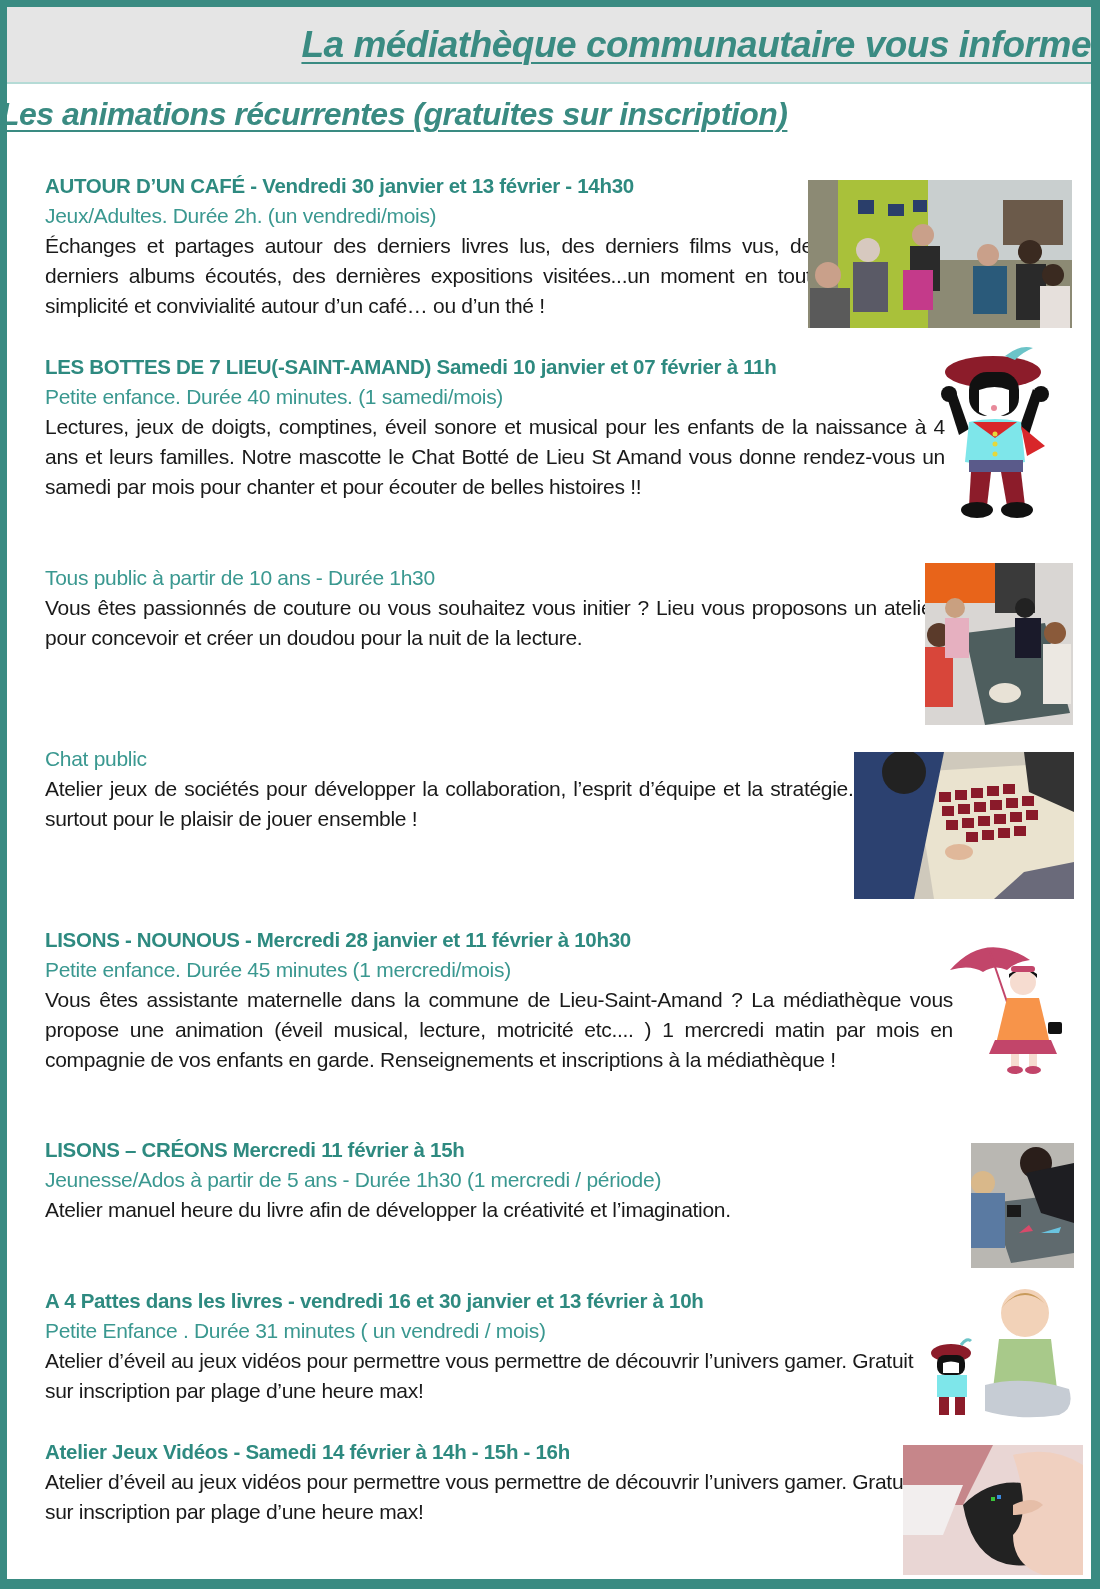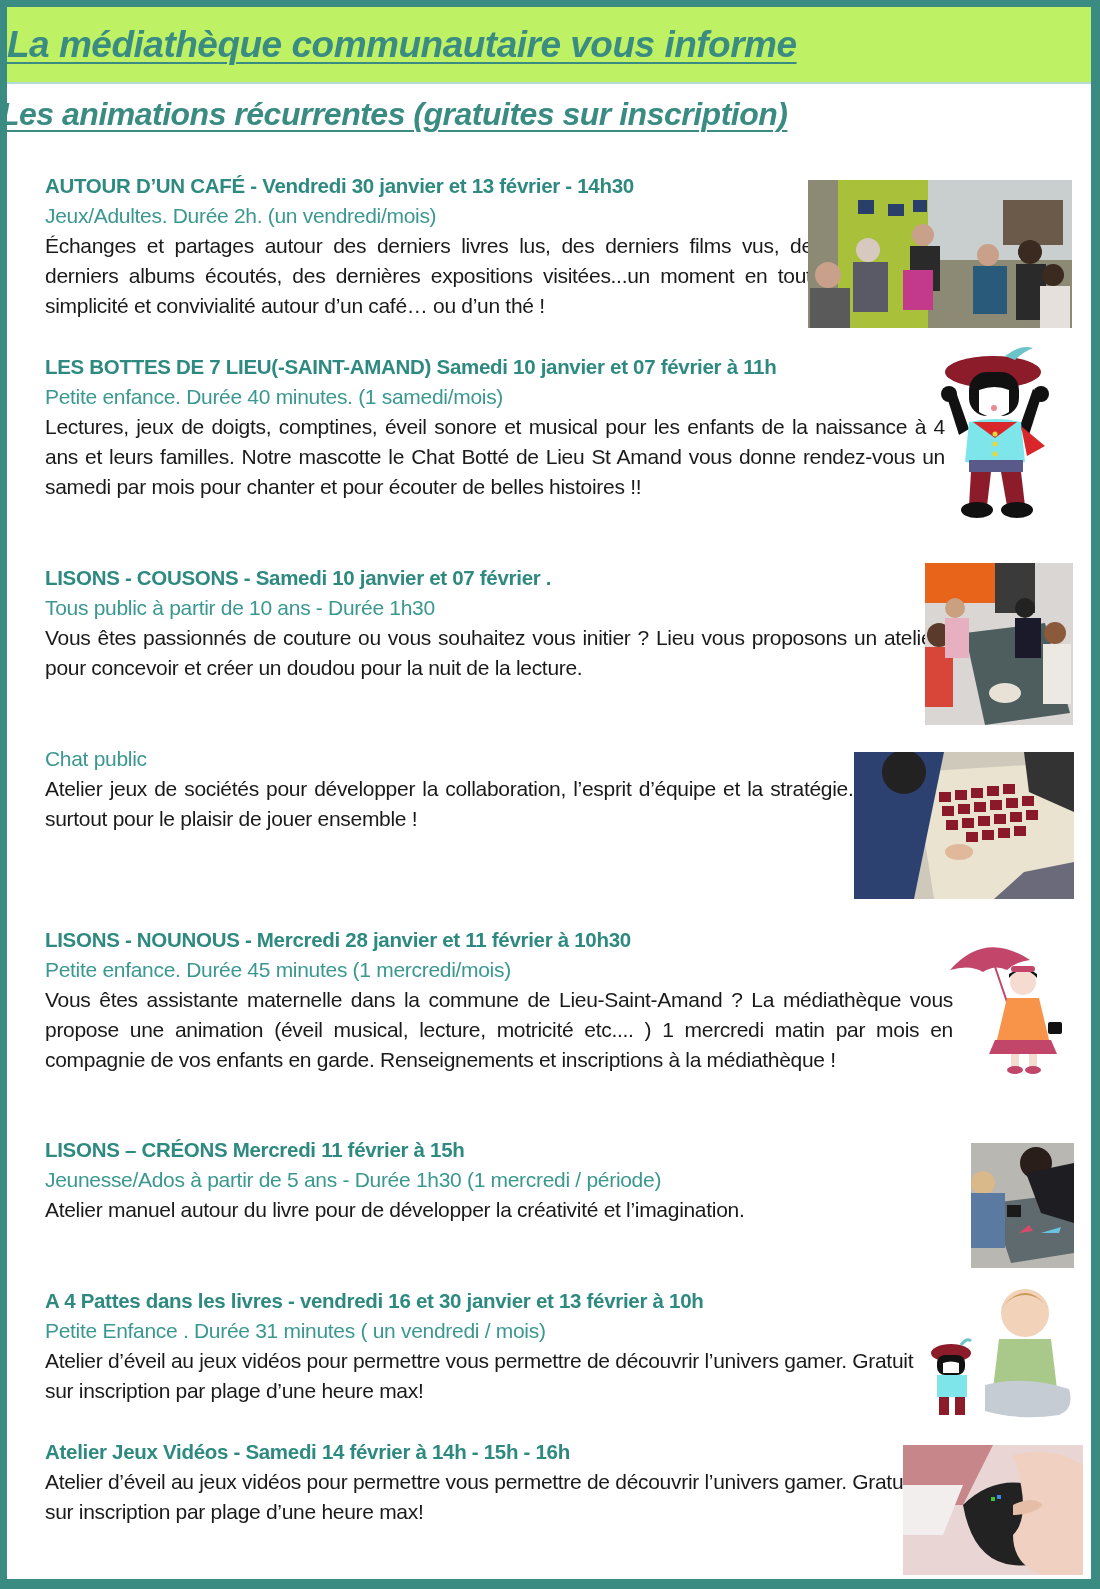--- a/index.html
+++ b/index.html
@@ -1,21 +1,21 @@
 <!DOCTYPE html>
 <html><head>
 <meta charset="utf-8">
 <style>
   html, body { margin: 0; padding: 0; background: #ffffff; }
   body { width: 1100px; height: 1589px; position: relative; overflow: hidden;
          font-family: "Liberation Sans", sans-serif; }
   .frame { position: absolute; left: 0; top: 0; width: 1100px; height: 1589px;
            box-sizing: border-box; border: 7px solid #3a8b82; border-right-width: 9px; border-bottom-width: 10px; background: #fff; }
-  .header-band { position: absolute; left: 0; top: 0; right: 0; height: 75px; background: #bef264;
-                 border-bottom: 2px solid #b5dbd6; display: flex; align-items: center; justify-content: flex-start; }
+  .header-band { position: absolute; left: 0; top: 0; right: 0; height: 75px; background: #e5e5e5;
+                 border-bottom: 2px solid #b5dbd6; display: flex; align-items: center; justify-content: flex-end; }
   .main-title { font-size: 37px; font-style: italic; font-weight: bold; color: #3a8b82;
                 text-decoration: underline; text-underline-offset: 5px; text-decoration-thickness: 2px;
                 letter-spacing: -0.5px; }
   .subtitle { position: absolute; left: 0; right: 0; top: 96px; 
               font-size: 32px; font-style: italic; font-weight: bold; color: #3a8b82;
               text-decoration: underline; text-underline-offset: 5px; text-decoration-thickness: 2px; letter-spacing: -0.5px; }
   .event { position: absolute; left: 12px; margin-left: 33px; }
   .ev-title { font-size: 20.5px; font-weight: bold; color: #2e8a80; line-height: 30px; letter-spacing: -0.3px; }
   .ev-audience { font-size: 21px; color: #3a9890; line-height: 30px; letter-spacing: -0.3px; }
   .ev-desc { font-size: 21px; color: #1a1a1a; line-height: 30.2px; text-align: justify; letter-spacing: -0.3px; }
@@ -87,21 +87,20 @@
     <path d="M66 130 h20 l4 34 h-18z" fill="#8c1c2a"></path>
     <ellipse cx="42" cy="168" rx="16" ry="8" fill="#111"></ellipse>
     <ellipse cx="82" cy="168" rx="16" ry="8" fill="#111"></ellipse>
     <circle cx="60" cy="92" r="2.5" fill="#e6d83a"></circle>
       <circle cx="60" cy="102" r="2.5" fill="#e6d83a"></circle>
       <circle cx="60" cy="112" r="2.5" fill="#e6d83a"></circle>
   </svg>
 </div>
 
 <div class="event" style="top:563px; width:894px;">
-  <div class="ev-title">LISONS - COUSONS - Samedi 10 janvier et 07 février .</div>
   <div class="ev-audience">Tous public à partir de 10 ans - Durée 1h30</div>
   <div class="ev-desc">Vous êtes passionnés de couture ou vous souhaitez vous initier ? Lieu vous proposons un atelier pour concevoir et créer un doudou pour la nuit de la lecture.</div>
 </div>
 <div class="pic" style="left:925px; top:563px; width:148px; height:162px;">
   <svg viewBox="0 0 148 162" preserveAspectRatio="none">
     <rect width="148" height="162" fill="#d9d6d3"></rect>
     <rect width="70" height="40" fill="#e8641a"></rect>
     <rect x="70" width="40" height="50" fill="#3a3a3a"></rect>
     <path d="M40 70 L120 60 L145 150 L60 162z" fill="#4e5e5e"></path>
     <circle cx="14" cy="72" r="12" fill="#5a3a2a"></circle>
@@ -173,21 +172,21 @@
     <rect x="66" y="114" width="8" height="14" fill="#f6dcd0"></rect>
       <rect x="84" y="114" width="8" height="14" fill="#f6dcd0"></rect>
     <ellipse cx="70" cy="130" rx="8" ry="4" fill="#c2456a"></ellipse>
       <ellipse cx="88" cy="130" rx="8" ry="4" fill="#c2456a"></ellipse>
   </svg>
 </div>
 
 <div class="event" style="top:1135px; width:930px;">
   <div class="ev-title">LISONS – CRÉONS  Mercredi 11 février à 15h</div>
   <div class="ev-audience">Jeunesse/Ados à partir de 5 ans -  Durée 1h30 (1 mercredi / période)</div>
-  <div class="ev-desc">Atelier manuel autour du livre pour de développer la créativité et l’imagination.</div>
+  <div class="ev-desc">Atelier manuel heure du livre afin de développer la créativité et l’imagination.</div>
 </div>
 <div class="pic" style="left:971px; top:1143px; width:103px; height:125px;">
   <svg viewBox="0 0 103 125" preserveAspectRatio="none">
     <rect width="103" height="125" fill="#b9b7b2"></rect>
     <path d="M20 60 L103 50 V110 L40 120z" fill="#5f6a6e"></path>
     <circle cx="65" cy="20" r="16" fill="#2a1e1a"></circle>
     <path d="M55 30 L103 20 V80 L70 70z" fill="#1e1e22"></path>
     <circle cx="12" cy="40" r="12" fill="#d9b88a"></circle>
     <rect x="0" y="50" width="34" height="55" fill="#5a7aa2"></rect>
     <rect x="36" y="62" width="14" height="12" fill="#1a1a1a"></rect>

